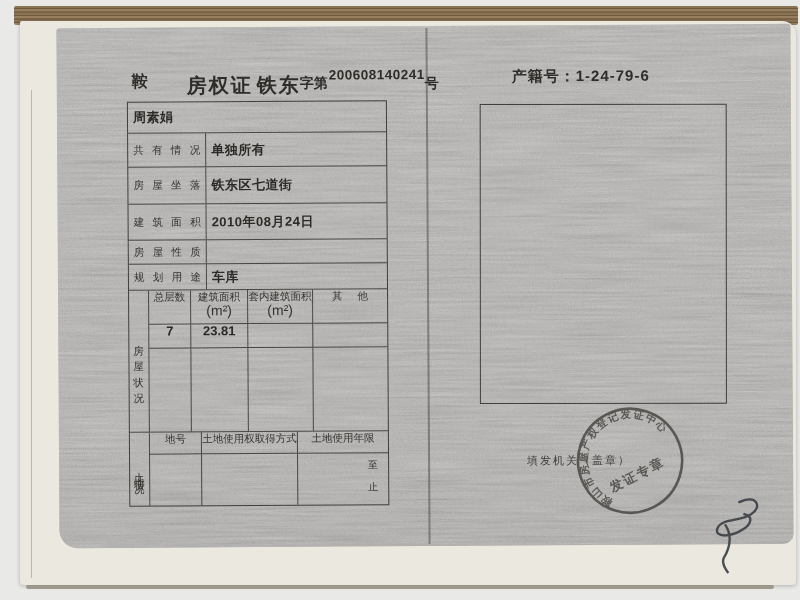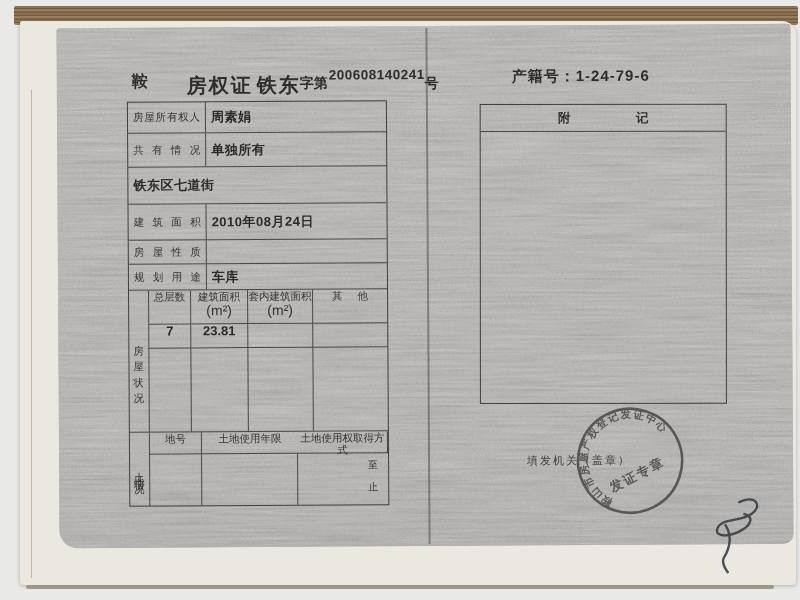--- a/index.html
+++ b/index.html
@@ -161,32 +161,32 @@
         <span class="t t-suffix">号</span>
       </div>
 
       <div class="t registry">
         <span>产籍号：</span><span>1-24-79-6</span>
       </div>
 
       <div class="cert-table">
 
         <div class="frow" style="height:31px">
-          <div class="flabel">
-              <span>房屋所有权人</span>
-            </div>
           <div class="fvalue">周素娟</div>
         </div>
         <div class="frow" style="height:34px">
           <div class="flabel">
               <span>共有情况</span>
             </div>
           <div class="fvalue">单独所有</div>
         </div>
         <div class="frow" style="height:37px">
+          <div class="flabel">
+              <span>房屋坐落</span>
+            </div>
           <div class="fvalue">铁东区七道街</div>
         </div>
         <div class="frow" style="height:36px">
           <div class="flabel">
               <span>建筑面积</span>
             </div>
           <div class="fvalue">2010年08月24日</div>
         </div>
         <div class="frow" style="height:24px">
           <div class="flabel">
@@ -230,39 +230,38 @@
             <div class="cell no-bottom last-col"></div>
           </div>
         </div>
 
         <div class="section land">
           <div class="side-label sl-land">土地状况</div>
           <div class="sec-grid land-grid">
             <div class="cell">
                 <span>地号</span>
               </div>
+            <div class="cell">
+                <span>土地使用权取得方式</span>
+              </div>
             <div class="cell last-col">
                 <span>土地使用年限</span>
-              </div>
-            <div class="cell">
-                <span>土地使用权取得方式</span>
               </div>
 
             <div class="cell no-bottom"></div>
             <div class="cell no-bottom"></div>
             <div class="cell no-bottom last-col term">
               <span>至</span>
               <span>止</span>
             </div>
           </div>
         </div>
       </div>
 
       <div class="notes-box">
-        <div class="notes-header">附 记</div>
         <div></div>
       </div>
 
       <div class="issuer-label">填发机关（盖章）</div>
 
       <svg class="stamp-svg" width="166" height="140" viewBox="0 0 166 140">
         <g transform="rotate(-27 83 68)" opacity="0.88">
           <circle cx="83" cy="68" r="52" fill="none" stroke="#4d4b47" stroke-width="2.6"></circle>
           <defs>
             <path id="ringArc" d="M 83 111 A 43 43 0 1 1 83.05 111" fill="none"></path>

